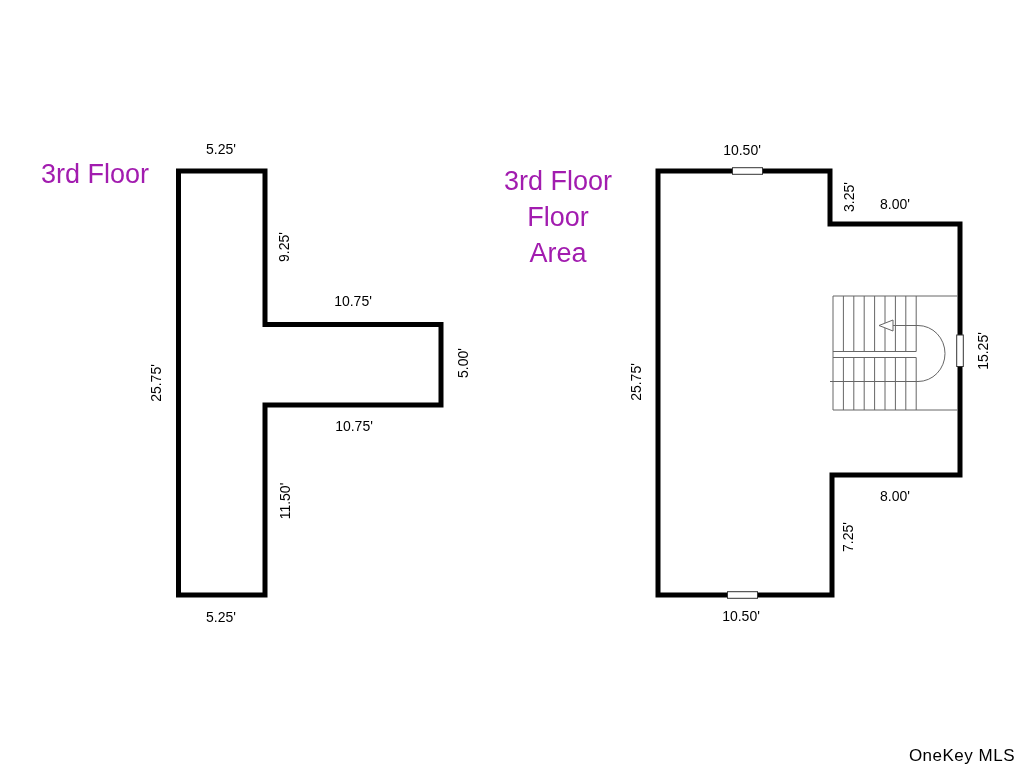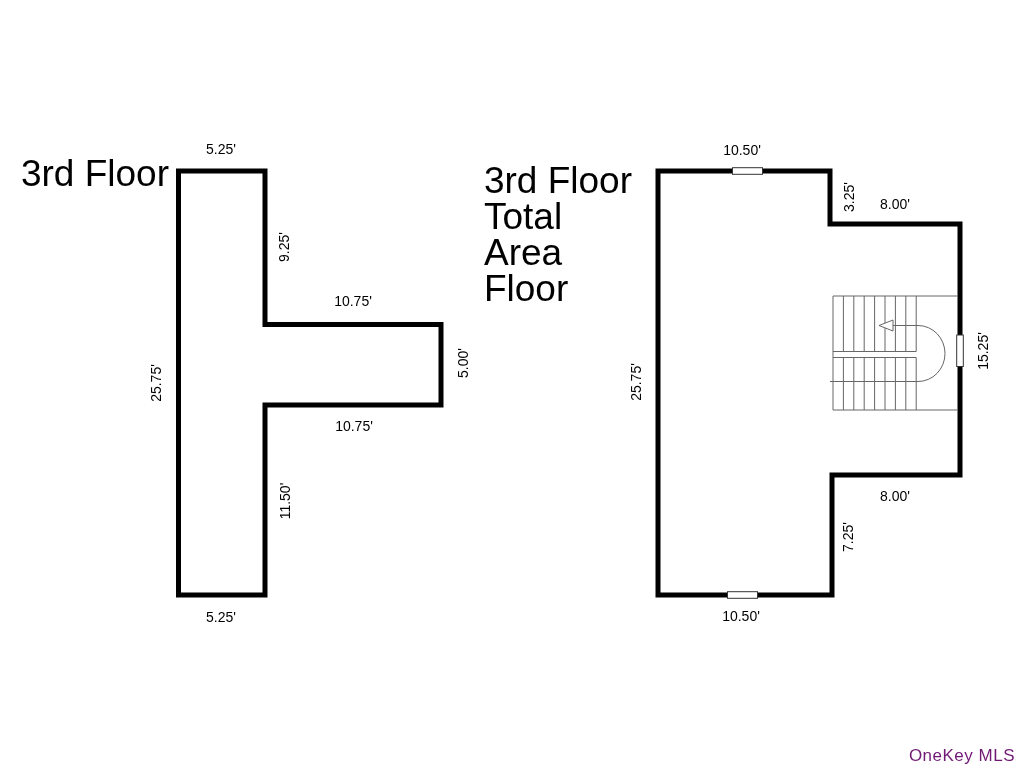--- a/index.html
+++ b/index.html
@@ -1,25 +1,25 @@
 <!DOCTYPE html>
 <html><head>
 <meta charset="utf-8">
 <style>
   html,body{margin:0;padding:0;}
   body{width:1024px;height:768px;background:#ffffff;overflow:hidden;
        font-family:"Liberation Sans", sans-serif;}
   .canvas{position:relative;width:1024px;height:768px;background:#fff;}
   svg.plan-layer{position:absolute;left:0;top:0;}
-  .plan-title{position:absolute;transform:translateX(-50%);
-      font-size:37px;line-height:36px;color:#000000;white-space:nowrap;}
+  .plan-title{position:absolute;transform:translateX(-50%);text-align:center;
+      font-size:27px;line-height:36px;color:#a21caf;white-space:nowrap;}
   .dim{position:absolute;transform:translate(-50%,-50%);font-size:14px;color:#000;
       white-space:nowrap;}
   .dim.rot{transform:translate(-50%,-50%) rotate(-90deg);}
-  .watermark{position:absolute;right:9px;top:746px;font-size:17px;color:#701a75;
+  .watermark{position:absolute;right:9px;top:746px;font-size:17px;color:#000000;
       letter-spacing:0.5px;}
 </style>
 </head>
 <body>
 
 <div class="canvas">
 
   <svg class="plan-layer" width="1024" height="768" viewBox="0 0 1024 768">
 
     <path d="M 178.5 171 L 265 171 L 265 324.5 L 441 324.5 L 441 405 L 265 405 L 265 595 L 178.5 595 Z" fill="#ffffff" stroke="#000000" stroke-width="5" stroke-linejoin="miter"></path>
@@ -47,23 +47,22 @@
       <rect x="956.7" y="335" width="6.6" height="31.5"></rect>
     </g>
   </svg>
 
   <div class="plan-title" style="left:95px;top:156px">
     <div>3rd Floor</div>
   </div>
 
   <div class="plan-title" style="left:558px;top:163px">
     <div>3rd Floor</div>
-    <div>Total</div>
+    <div>Floor</div>
     <div>Area</div>
-    <div>Floor</div>
   </div>
 
   <div class="dim" style="left:221px;top:149px">5.25'</div>
   <div class="dim rot" style="left:156px;top:383px">25.75'</div>
   <div class="dim rot" style="left:284px;top:247px">9.25'</div>
   <div class="dim" style="left:353px;top:301px">10.75'</div>
   <div class="dim rot" style="left:463px;top:363px">5.00'</div>
   <div class="dim" style="left:354px;top:426px">10.75'</div>
   <div class="dim rot" style="left:285px;top:501px">11.50'</div>
   <div class="dim" style="left:221px;top:617px">5.25'</div>

